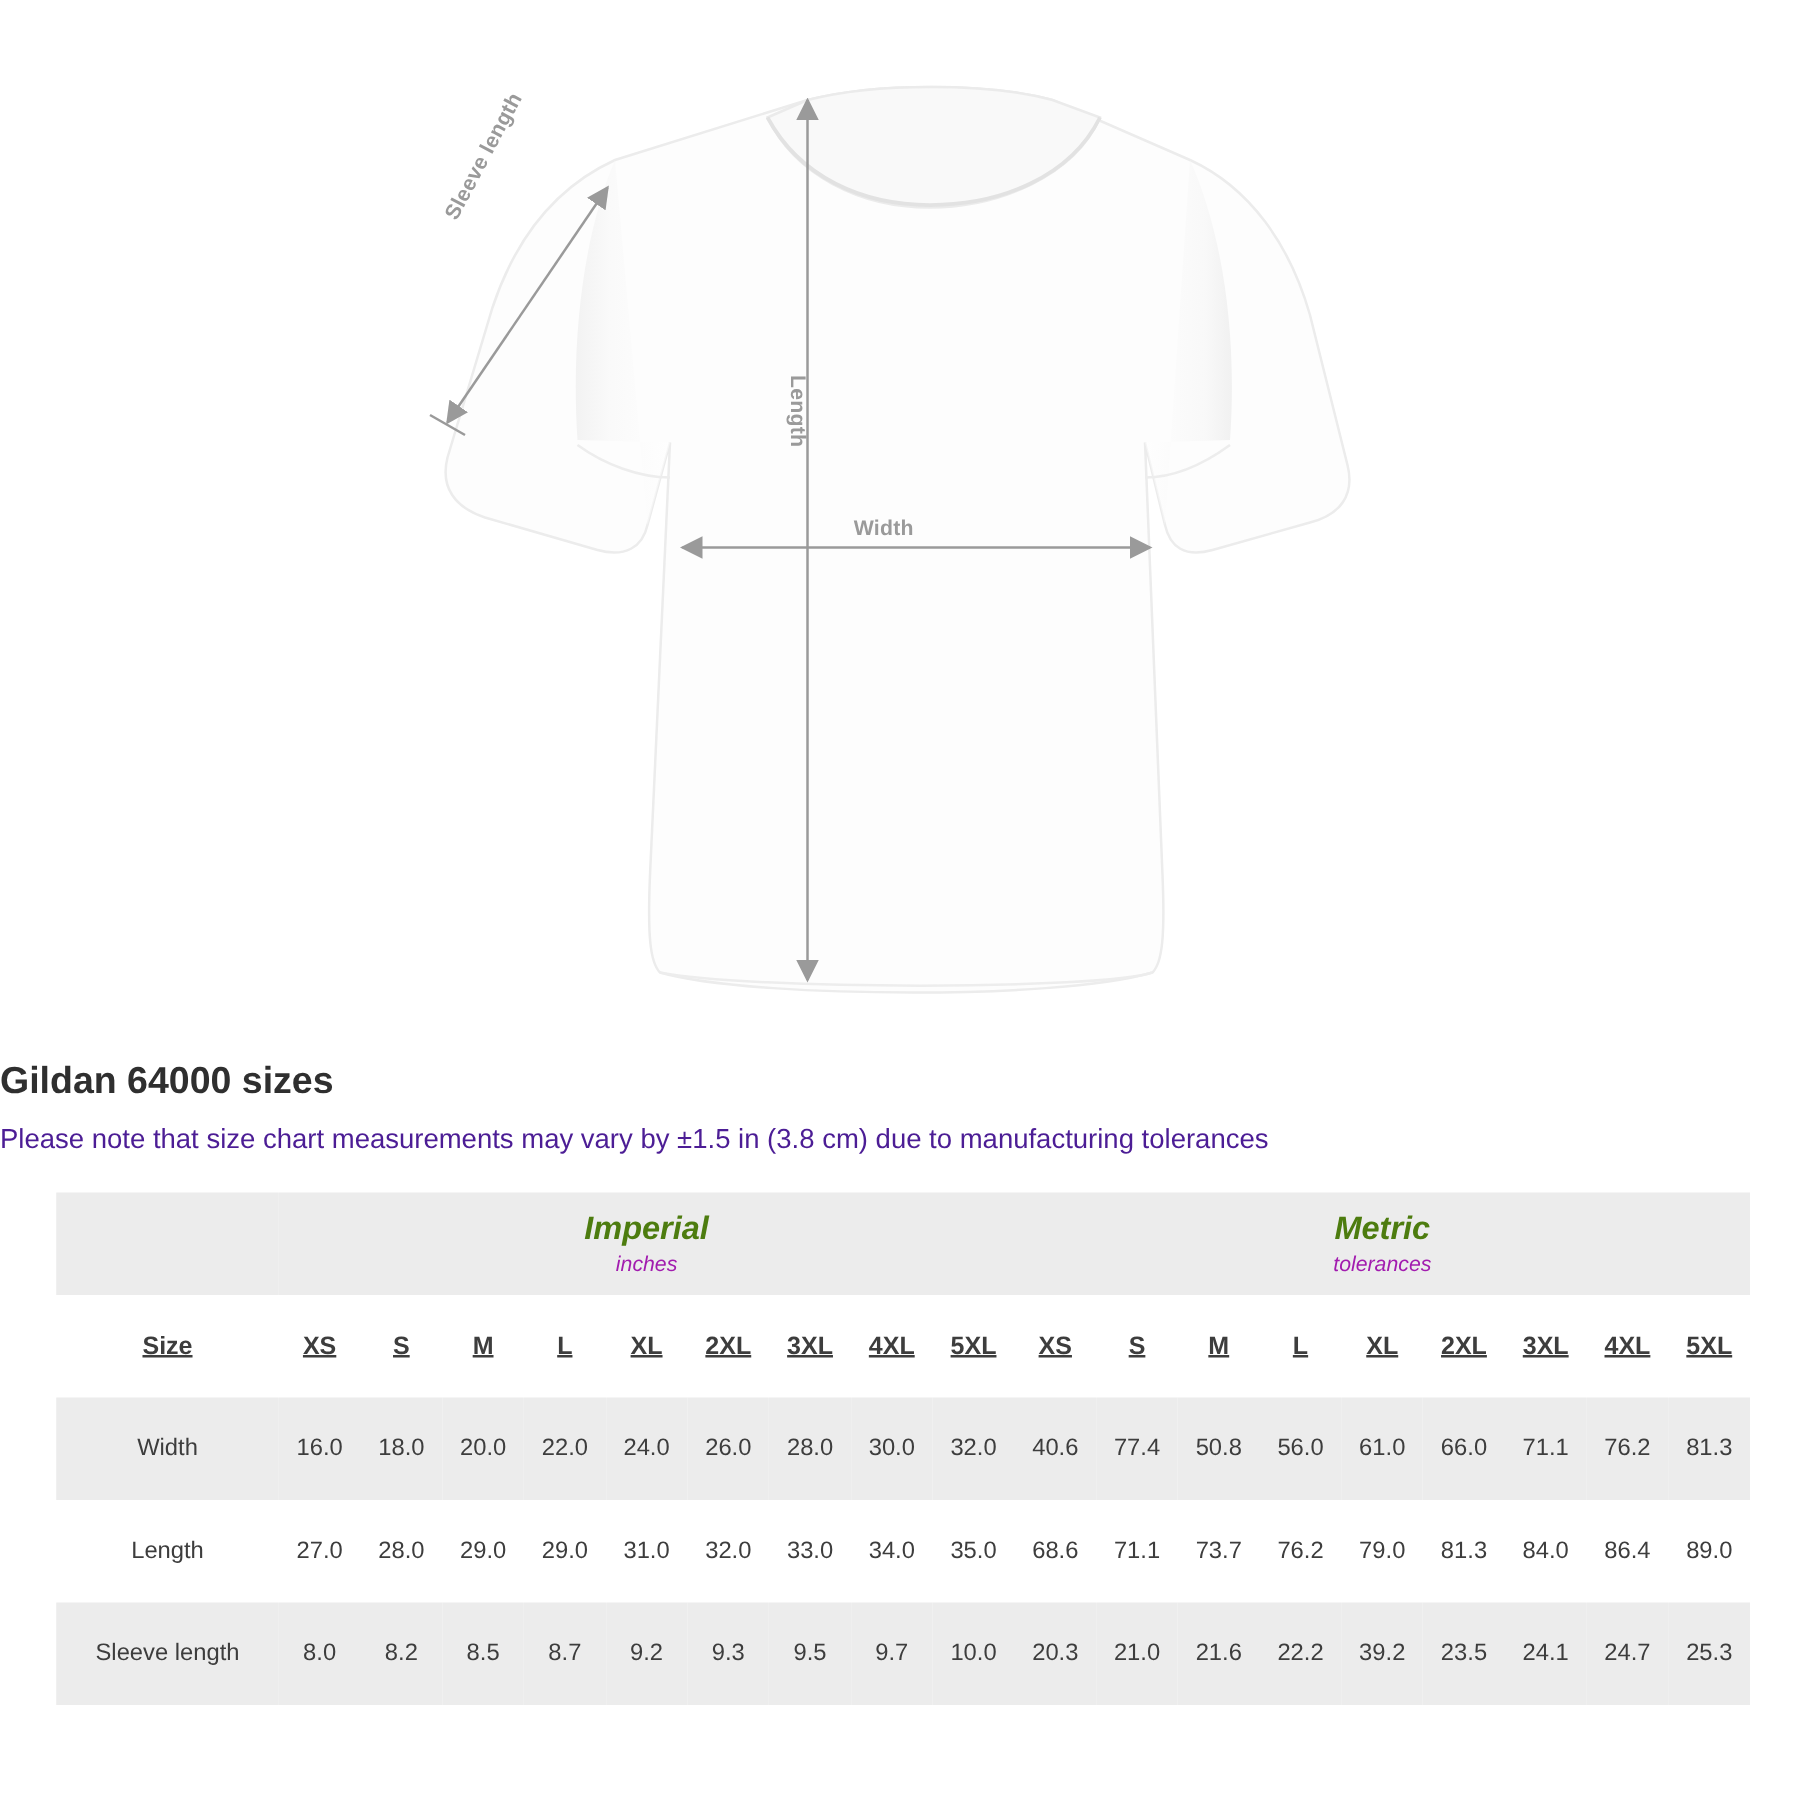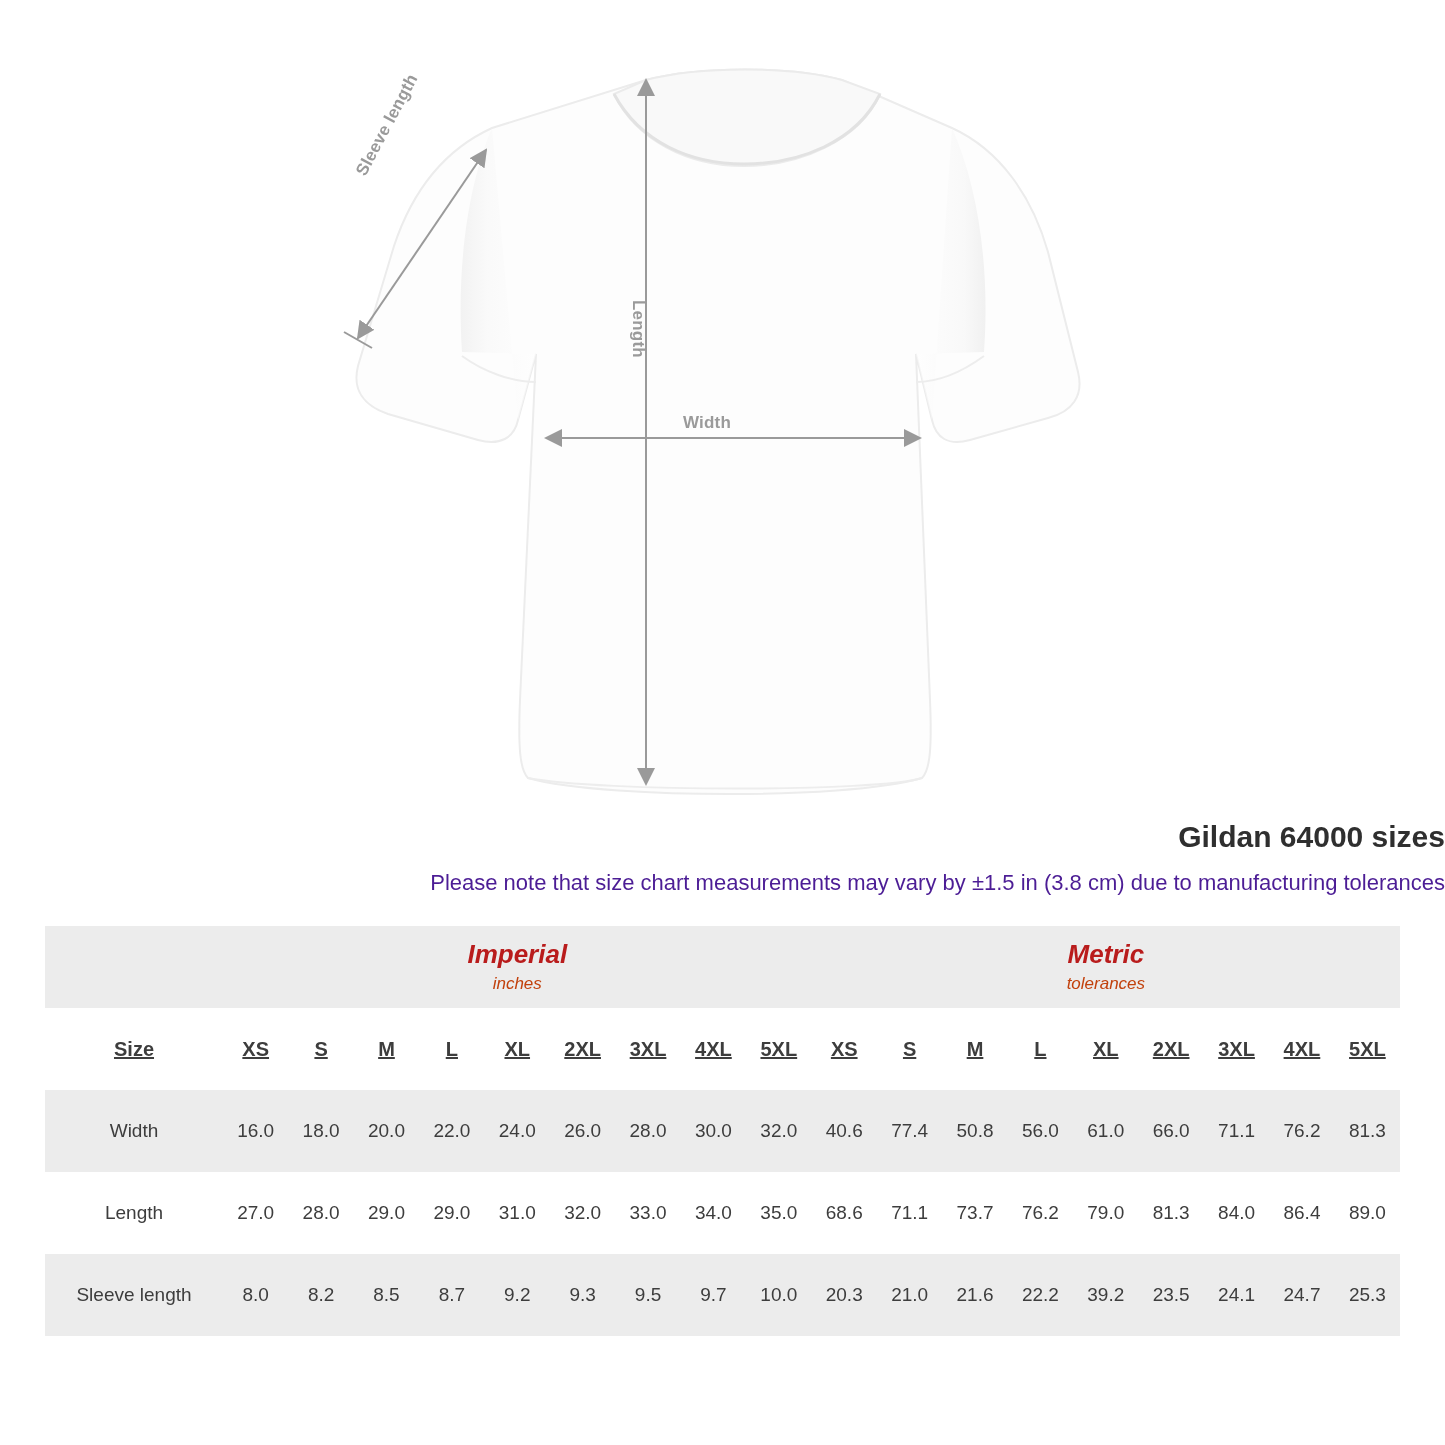--- a/index.html
+++ b/index.html
@@ -53,21 +53,22 @@
     white-space: nowrap;
   }
   .label-width {
     left: 683px;
     top: 413px;
     white-space: nowrap;
   }
 
   
   .title-block {
-    text-align: right;
+    text-align: left;
+    margin-top: 28px;
   }
   .chart-title {
     font-size: 30px;
     font-weight: bold;
     color: #2f2f2f;
     margin: 0;
   }
   .chart-note {
     font-size: 22px;
     color: #4c1d95;
@@ -95,28 +96,28 @@
     border: none;
   }
   .unit-row td {
     height: 112px;
     background: #ececec;
   }
   .unit-name {
     font-size: 26px;
     font-style: italic;
     font-weight: bold;
-    color: #b91c1c;
+    color: #4d7c0f;
     display: block;
     line-height: 1.1;
   }
   .unit-sub {
     font-size: 17px;
     font-style: italic;
-    color: #c2410c;
+    color: #a21caf;
     display: block;
     margin-top: 6px;
   }
   .row-head {
     font-weight: bold;
     font-size: 20px;
     color: #3d3d3d;
     width: 178px;
   }
   tr.shade td { background: #ececec; }

